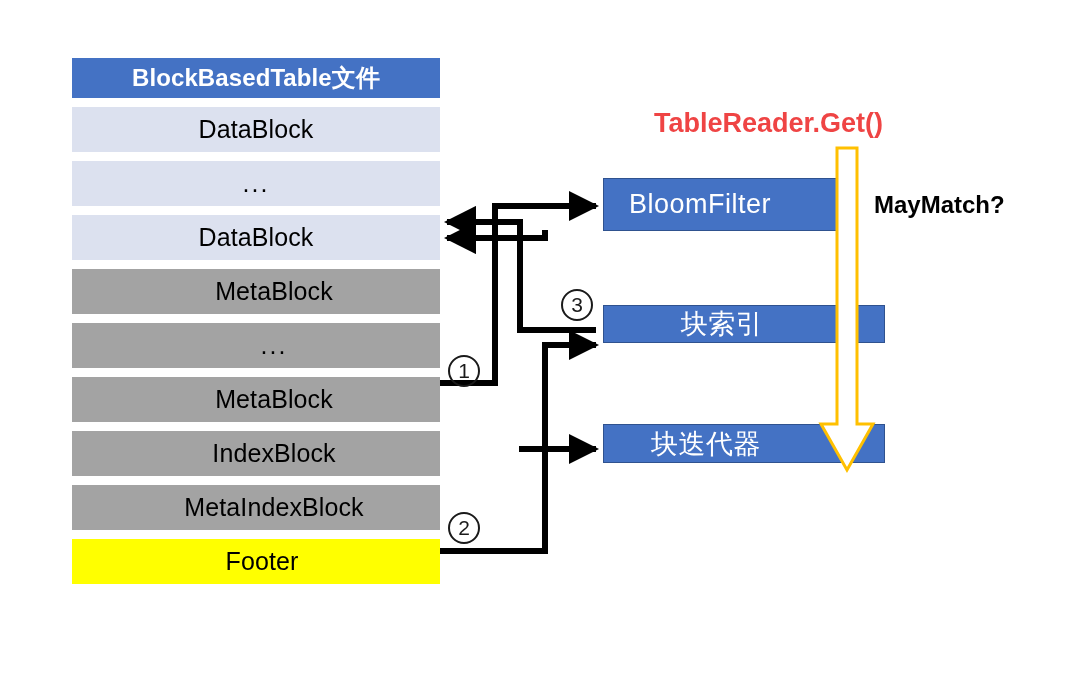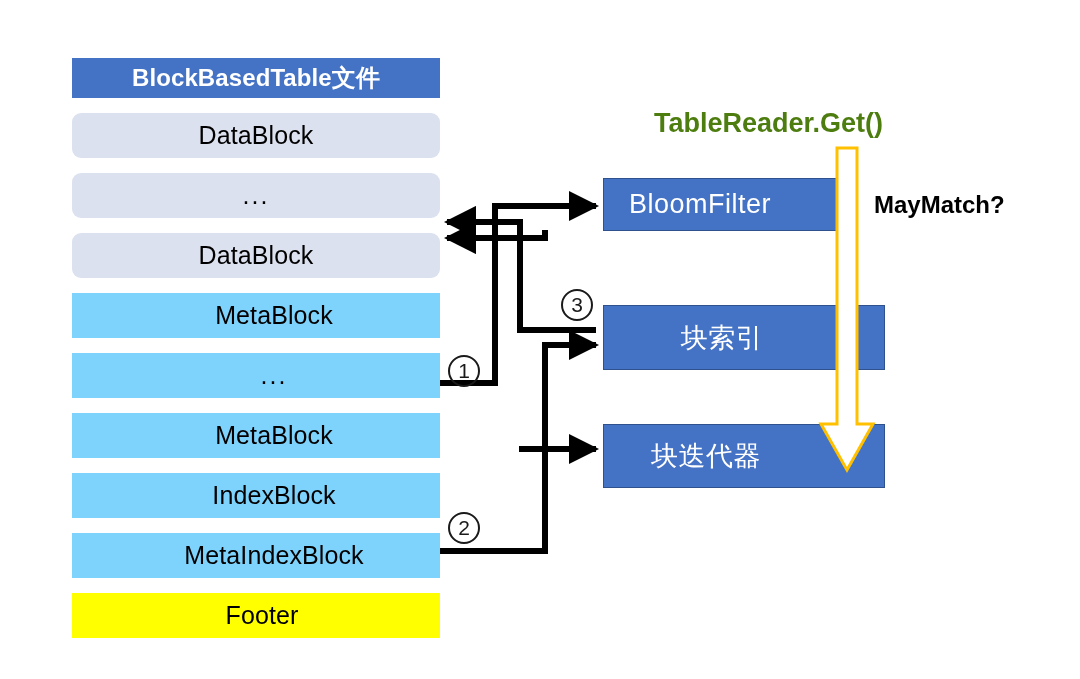--- a/index.html
+++ b/index.html
@@ -7,60 +7,60 @@
     width:1080px;height:679px;
     background:#ffffff;
     font-family:"Liberation Sans","DejaVu Sans",sans-serif;
     overflow:hidden;
   }
   #canvas{position:relative;width:1080px;height:679px;}
 
   
   #file-stack{
     position:absolute;left:72px;top:58px;width:368px;
-    display:flex;flex-direction:column;gap:15px;
+    display:flex;flex-direction:column;gap:9px;
   }
   .stack-row{
     height:45px;
     display:flex;align-items:center;justify-content:center;
     font-size:25px;color:#000000;
     letter-spacing:.1px;
     box-sizing:border-box;
   }
   .stack-row.header{
     background:#4472C4;color:#ffffff;font-weight:bold;font-size:24px;height:40px;
   }
-  .stack-row.data{background:#DCE1EF;border-radius:9px;}
-  .stack-row.meta{background:#7dd3fc;padding-left:36px;}
+  .stack-row.data{background:#DCE1EF;}
+  .stack-row.meta{background:#a3a3a3;padding-left:36px;}
   .stack-row.footer{background:#FFFF00;padding-left:12px;}
   .stack-row.ell{letter-spacing:2px;}
 
   
   .blue-box{
     position:absolute;
     background:#4472C4;
     border:1px solid #2F528F;
     box-sizing:border-box;
     display:flex;align-items:center;justify-content:center;
     color:#ffffff;font-size:27px;
     letter-spacing:.5px;
   }
   #box-bloomfilter{left:603px;top:178px;width:238px;height:53px;}
-  #box-blockindex{left:603px;top:305px;width:282px;height:65px;}
-  #box-blockiter{left:603px;top:424px;width:282px;height:64px;align-items:center;}
+  #box-blockindex{left:603px;top:305px;width:282px;height:38px;}
+  #box-blockiter{left:603px;top:424px;width:282px;height:39px;align-items:center;}
   .blue-box .box-label{
     position:relative;left:-22px;
     white-space:nowrap;
   }
   #box-blockiter .box-label{left:-38px;}
 
   
   #title-tablereader{
     position:absolute;left:654px;top:108px;
-    font-size:27px;font-weight:bold;color:#4d7c0f;white-space:nowrap;
+    font-size:27px;font-weight:bold;color:#ef4444;white-space:nowrap;
   }
   #label-maymatch{
     position:absolute;left:874px;top:191px;
     font-size:24px;font-weight:bold;color:#000000;white-space:nowrap;text-align:center;
   }
 
   
   .step-num{
     position:absolute;
     width:32px;height:32px;border-radius:50%;

